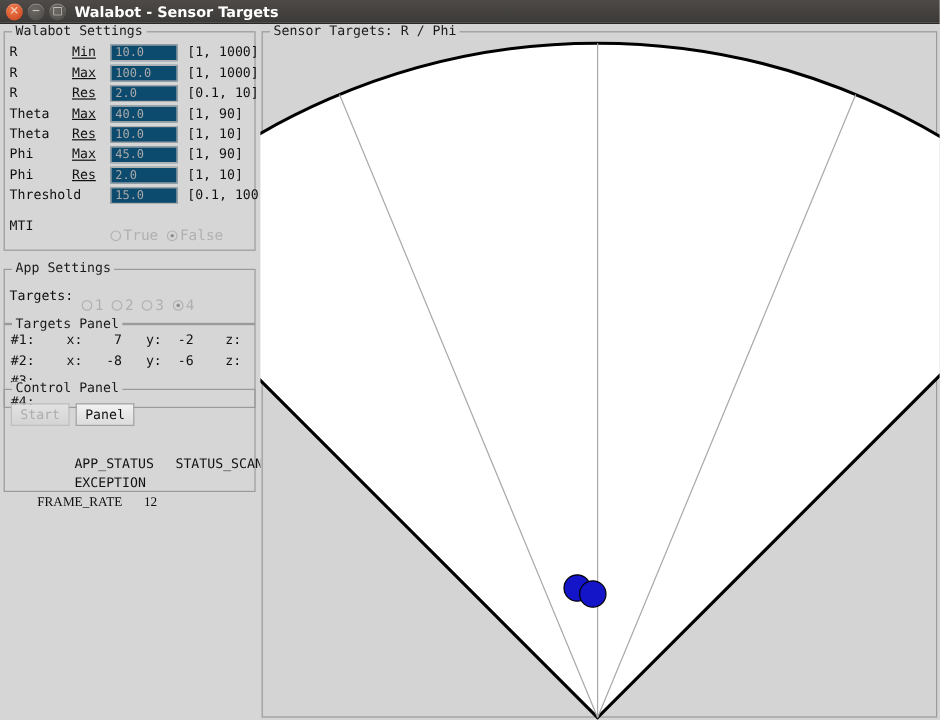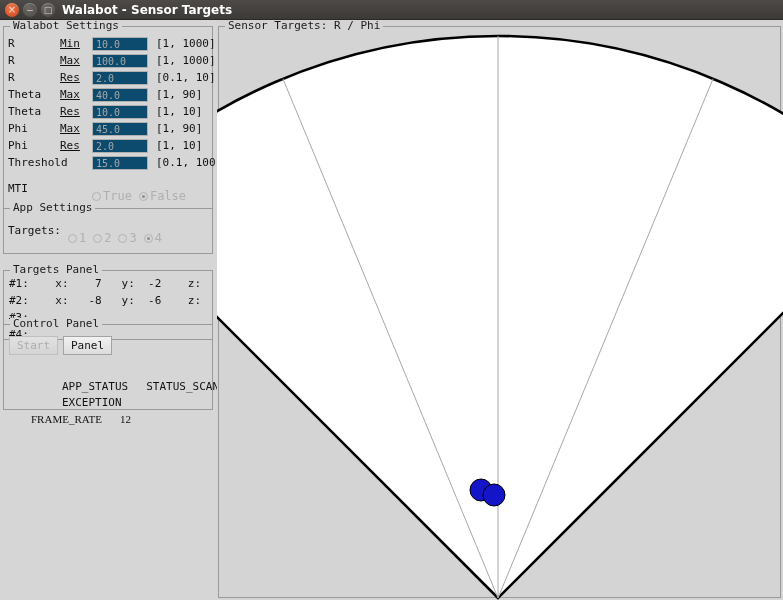--- a/index.html
+++ b/index.html
@@ -147,21 +147,21 @@
       </div>
       <div class="row" style="top:127px;">
         <span class="lbl1">Threshold</span><span class="lbl2"></span><span class="fieldbox">15.0</span><span class="range">[0.1, 100]</span>
       </div>
 
       <div class="row" style="top:145px;">
         <span class="lbl1">MTI</span><span class="lbl2"></span><span class="ropt"><span class="radio"></span><span class="rtx">True</span></span><span class="ropt"><span class="radio on"></span><span class="rtx">False</span></span>
       </div>
     </div>
 
-    <div class="group" style="top:188px;width:210px;height:46px;">
+    <div class="group" style="top:204px;width:210px;height:46px;">
       <div class="glabel">App Settings</div>
 
       <div class="row" style="top:5px;">
         <span style="display:inline-block;width:60px;">Targets:</span><span class="ropt"><span class="radio"></span><span class="rtx">1</span></span><span class="ropt"><span class="radio"></span><span class="rtx">2</span></span><span class="ropt"><span class="radio"></span><span class="rtx">3</span></span><span class="ropt"><span class="radio on"></span><span class="rtx">4</span></span>
       </div>
 
     </div>
 
     <div class="group" style="top:250px;width:210px;height:70px;">
       <div class="glabel">Targets Panel</div>

